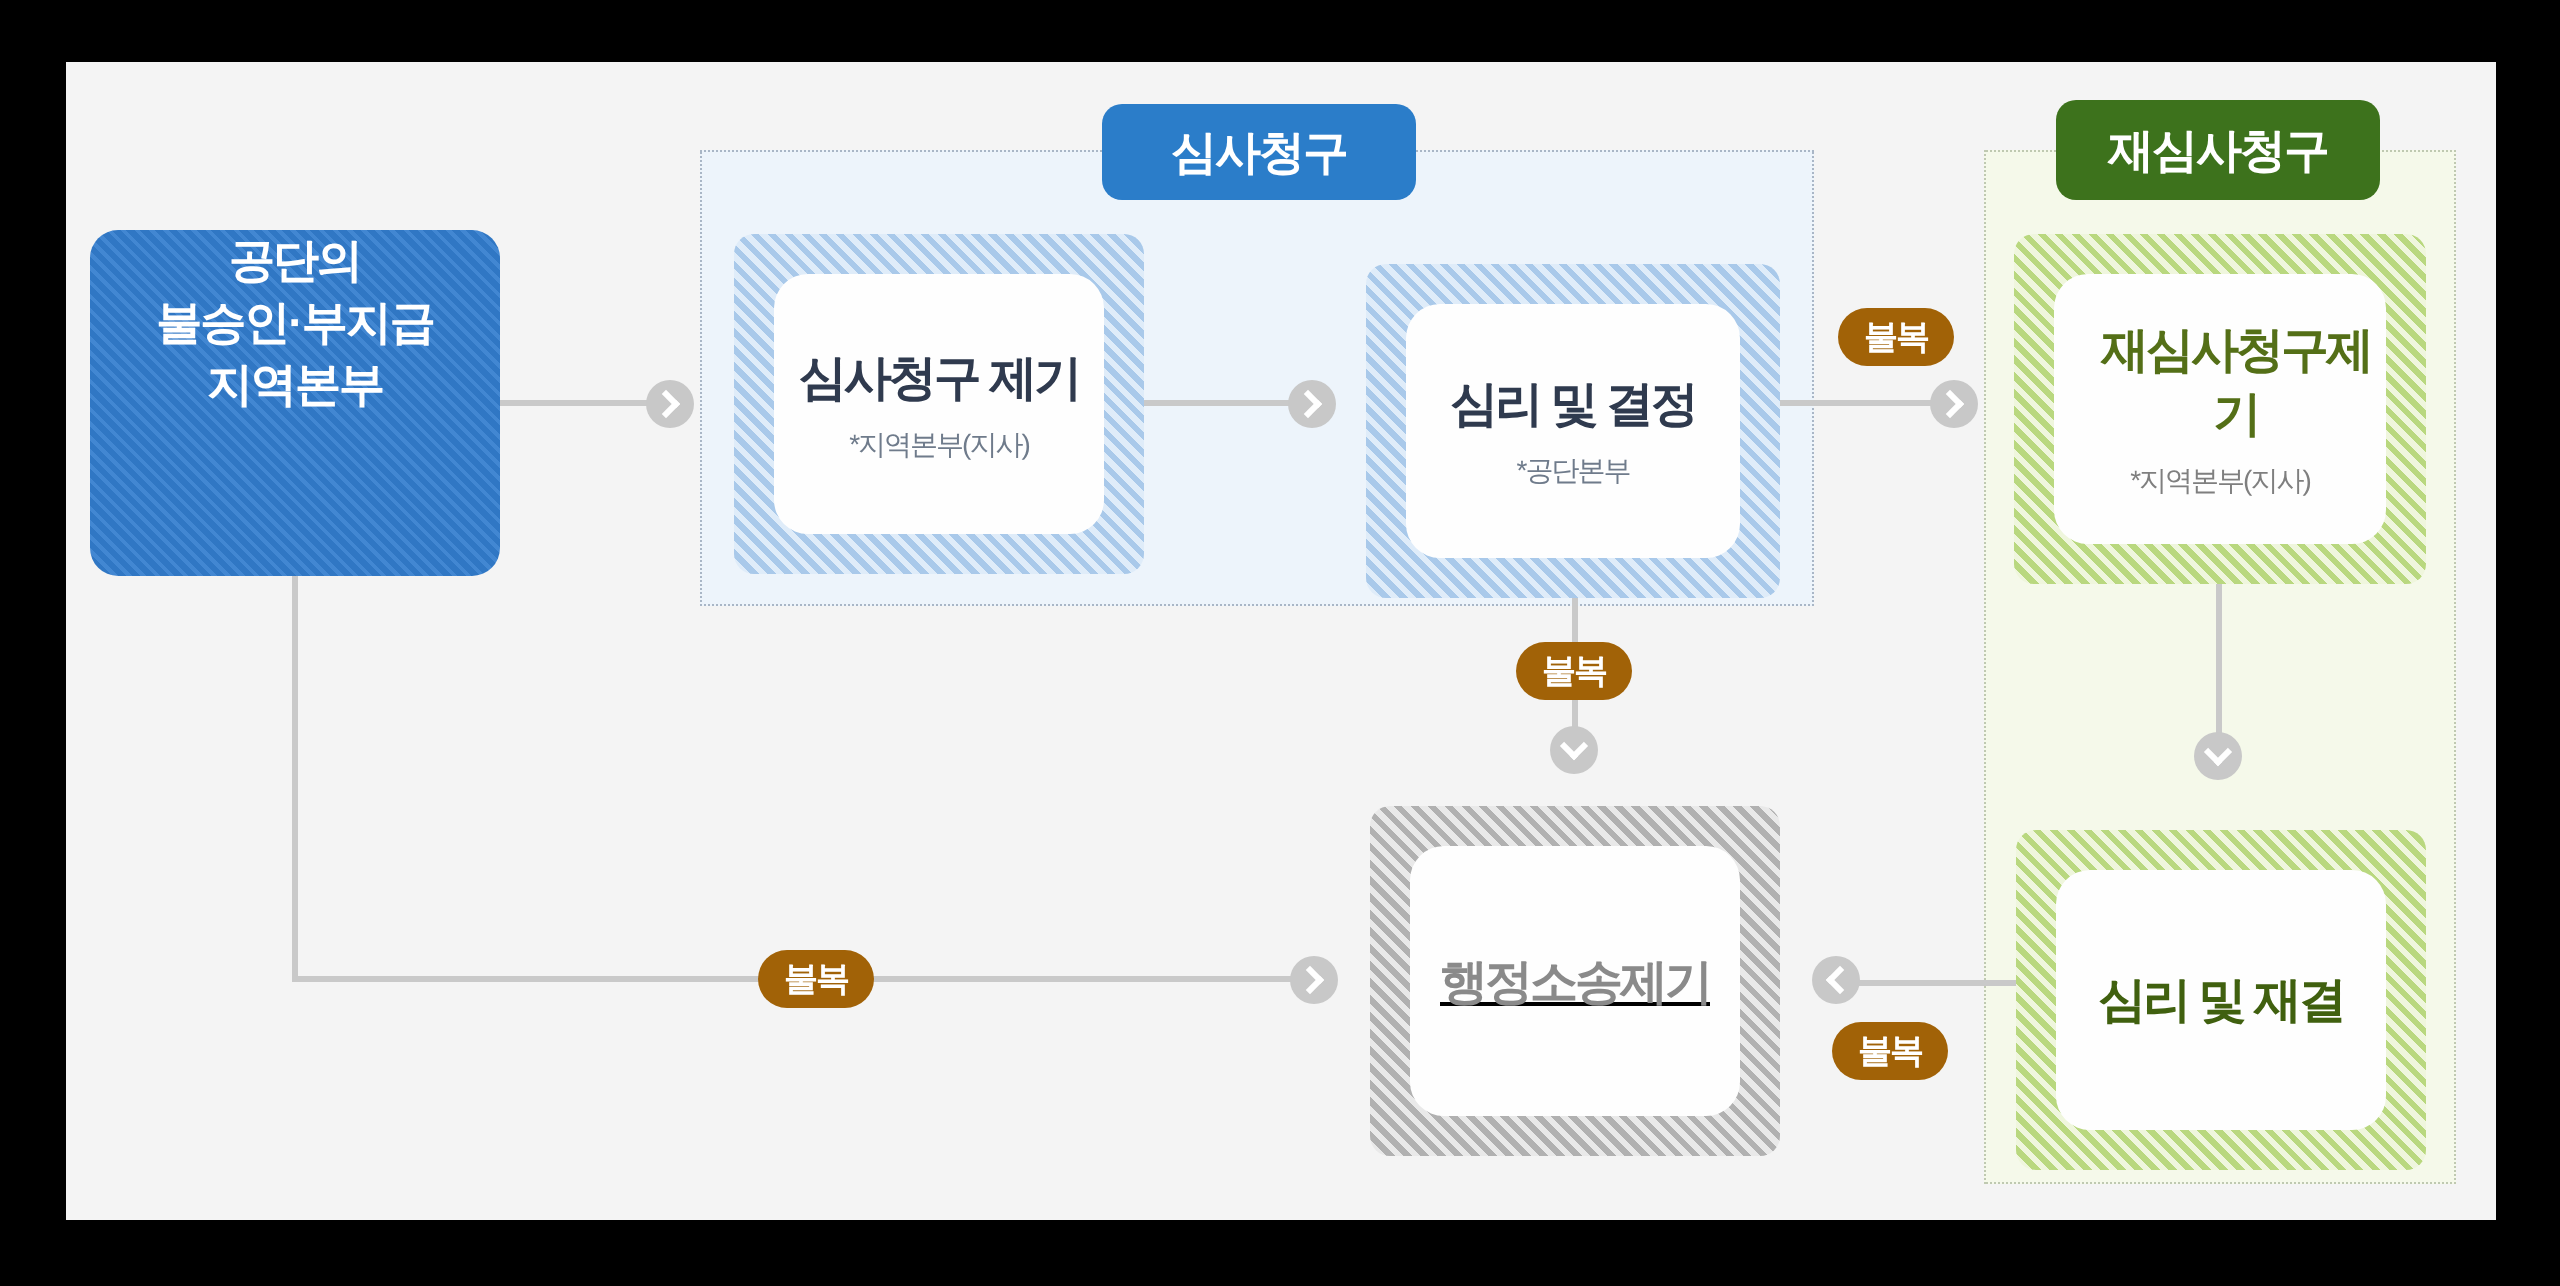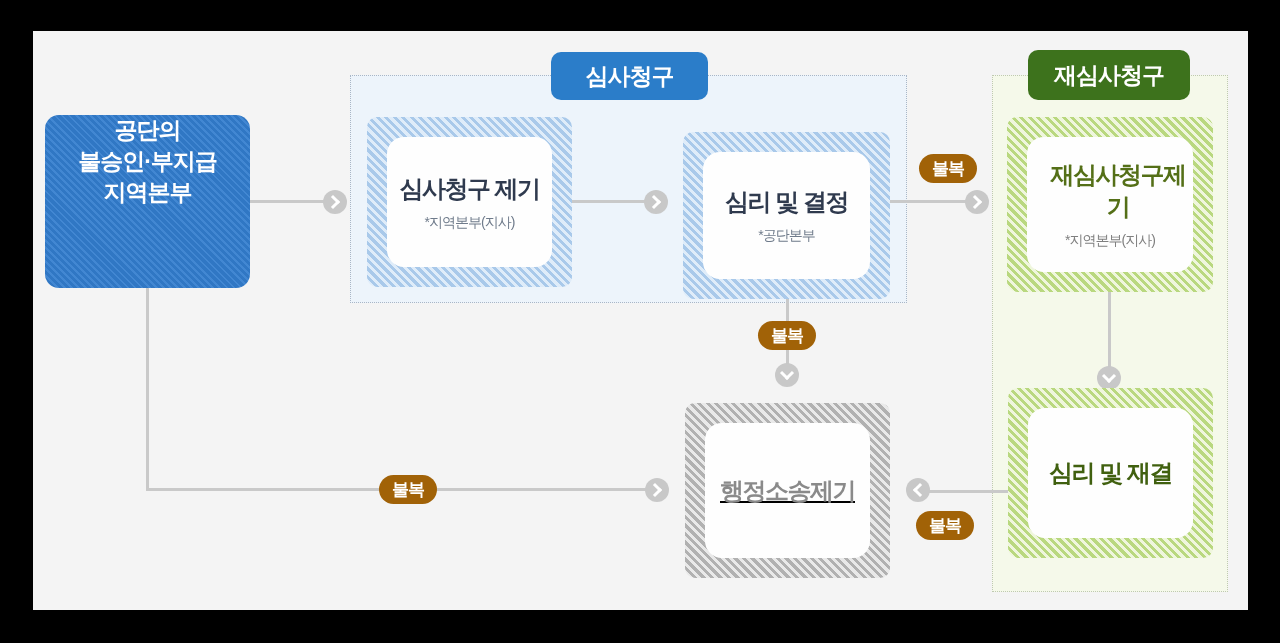--- a/index.html
+++ b/index.html
@@ -153,21 +153,21 @@
       </div>
     </div>
 
     <div class="node node-greenb" style="left:974px;top:86px;width:206px;height:175px;">
       <div class="node-inner">
         <span class="node-title t-green">재심사청구제기</span>
         <span class="node-sub s-gray">*지역본부(지사)</span>
       </div>
     </div>
 
-    <div class="node node-greenb" style="left:975px;top:357px;width:205px;height:170px;">
+    <div class="node node-greenb" style="left:975px;top:384px;width:205px;height:170px;">
       <div class="node-inner">
         <span class="node-title t-green-dark">심리 및 재결</span>
       </div>
     </div>
 
     <div class="node node-grayb" style="left:652px;top:372px;width:205px;height:175px;">
       <div class="node-inner">
         <span class="node-title t-gray">행정소송제기</span>
       </div>
     </div>

